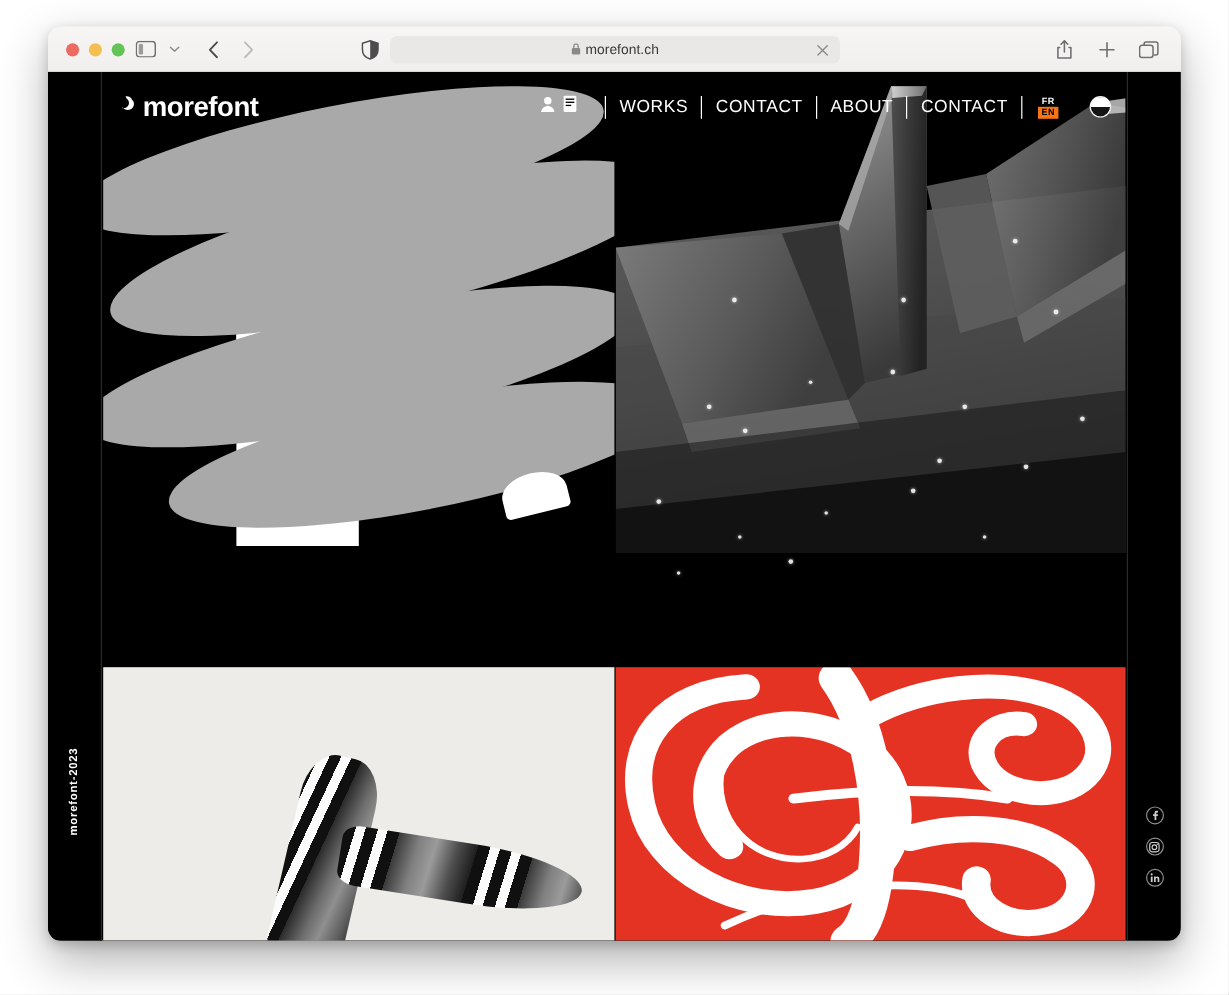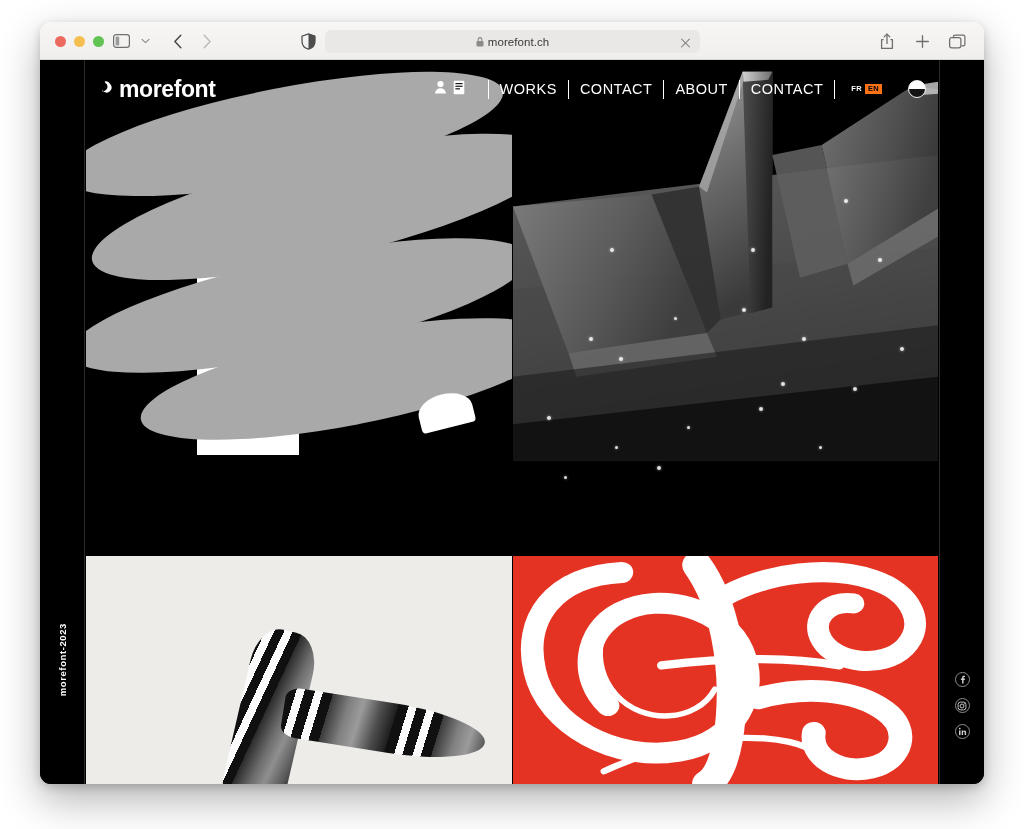--- a/index.html
+++ b/index.html
@@ -190,21 +190,21 @@
   }
   .nav-link {
     color: #ffffff;
     font-size: 14.5px;
     letter-spacing: 0.5px;
     white-space: nowrap;
     font-weight: 400;
   }
   #lang-toggle {
     display: flex;
-    flex-direction: row;
+    flex-direction: column;
     line-height: 1;
     margin-left: 2px;
   }
   .lang-opt {
     font-size: 7.5px;
     font-weight: 700;
     letter-spacing: 0.3px;
     padding: 1px 3px;
     color: #ffffff;
     text-align: center;

